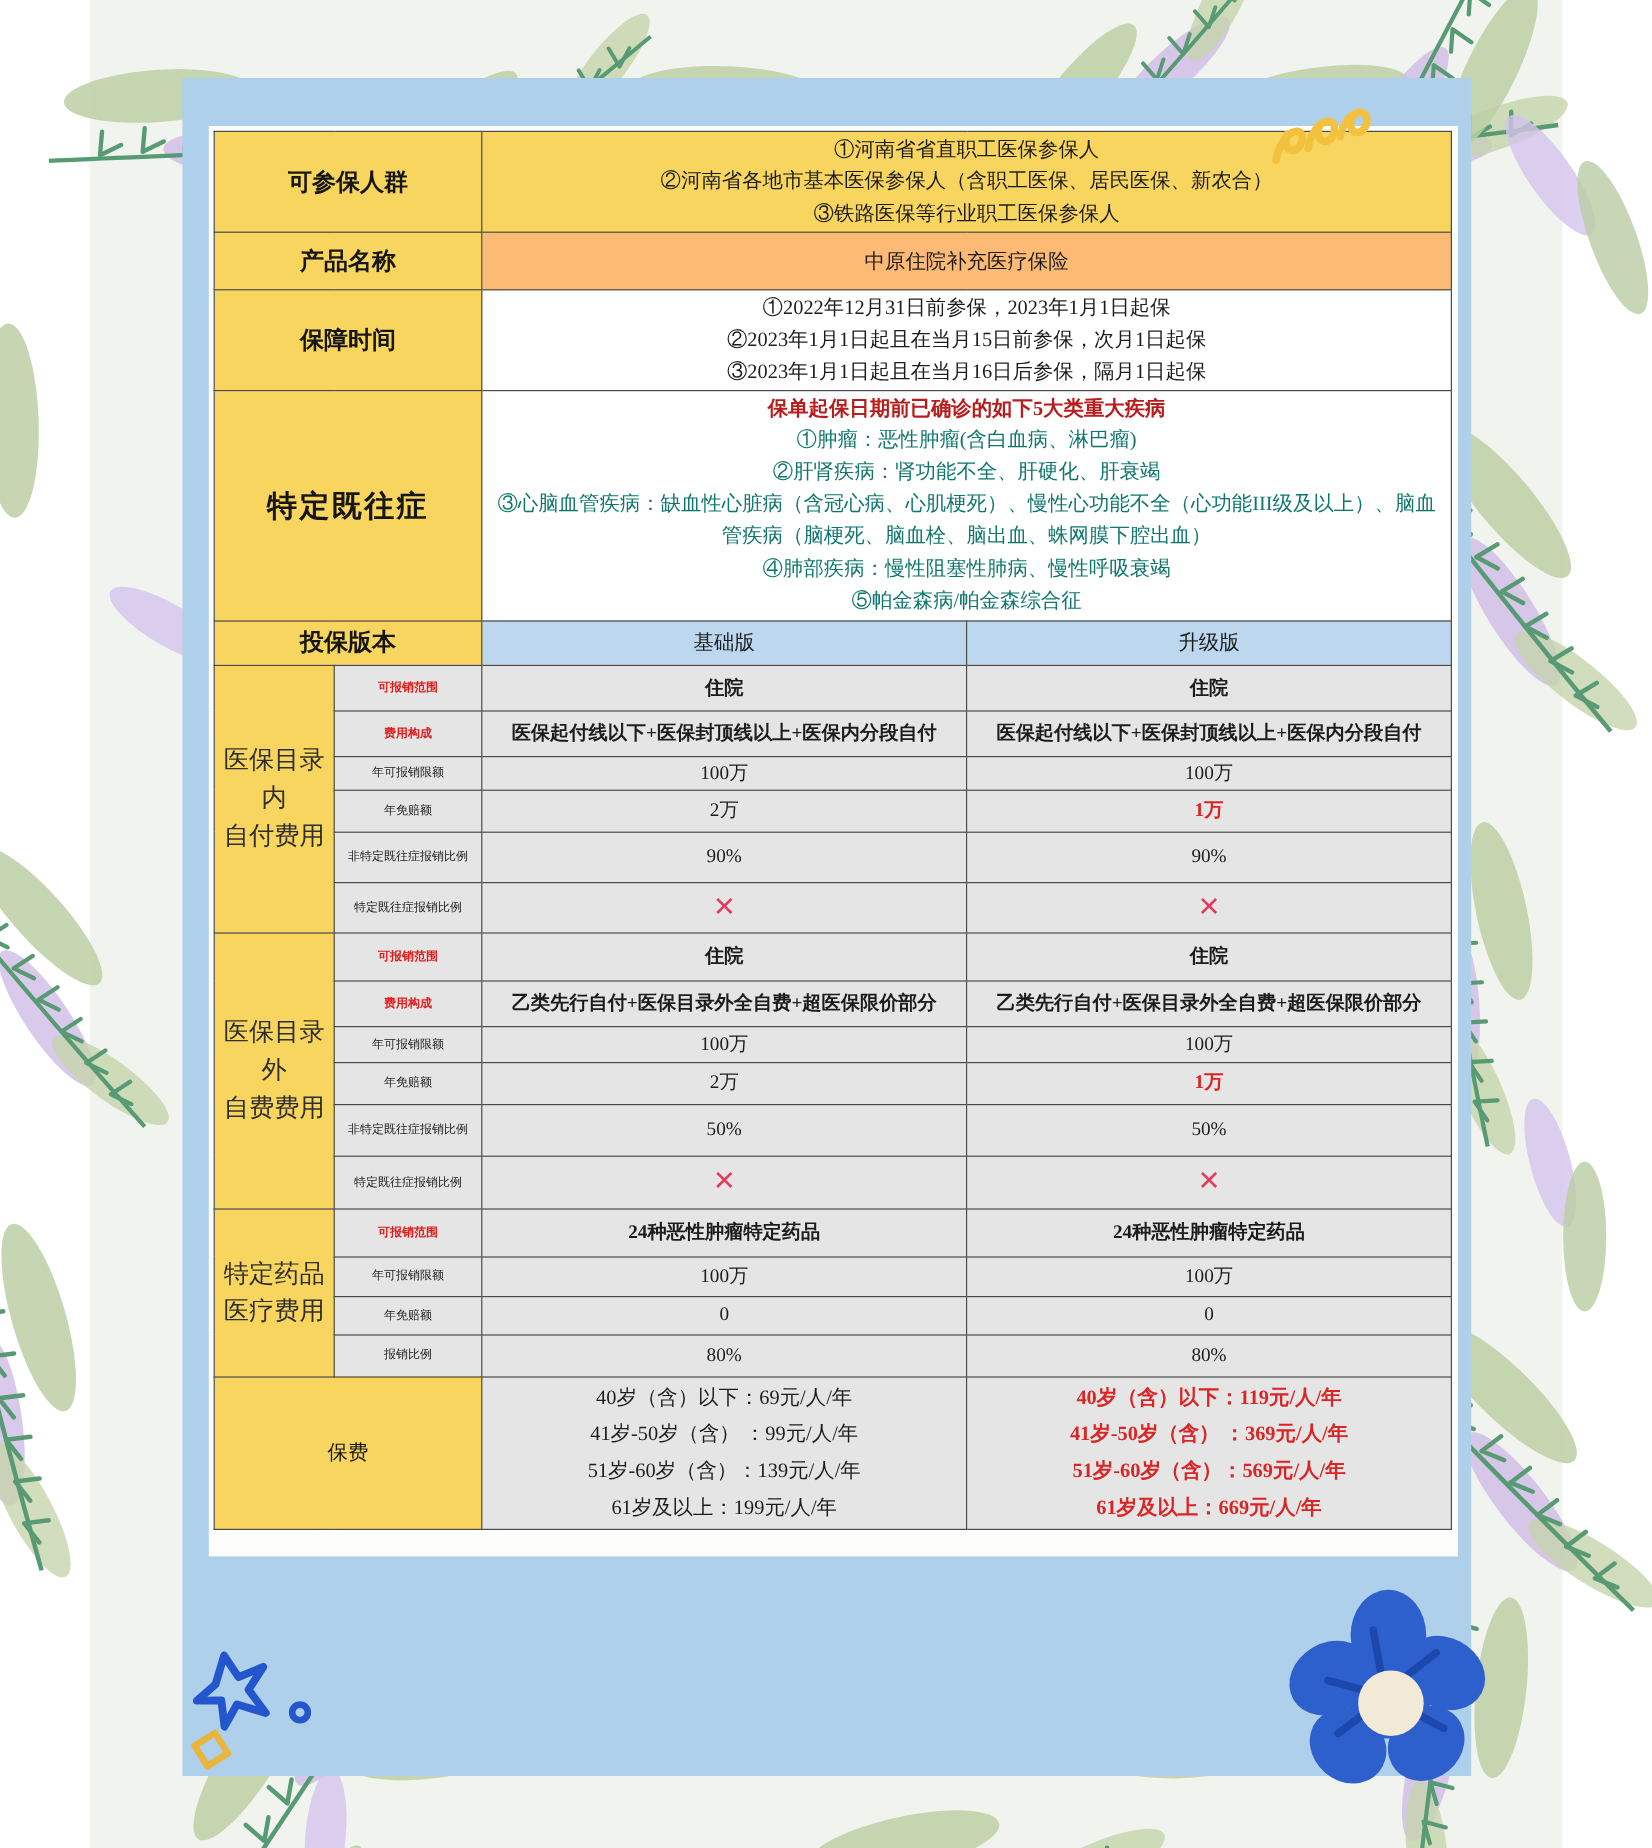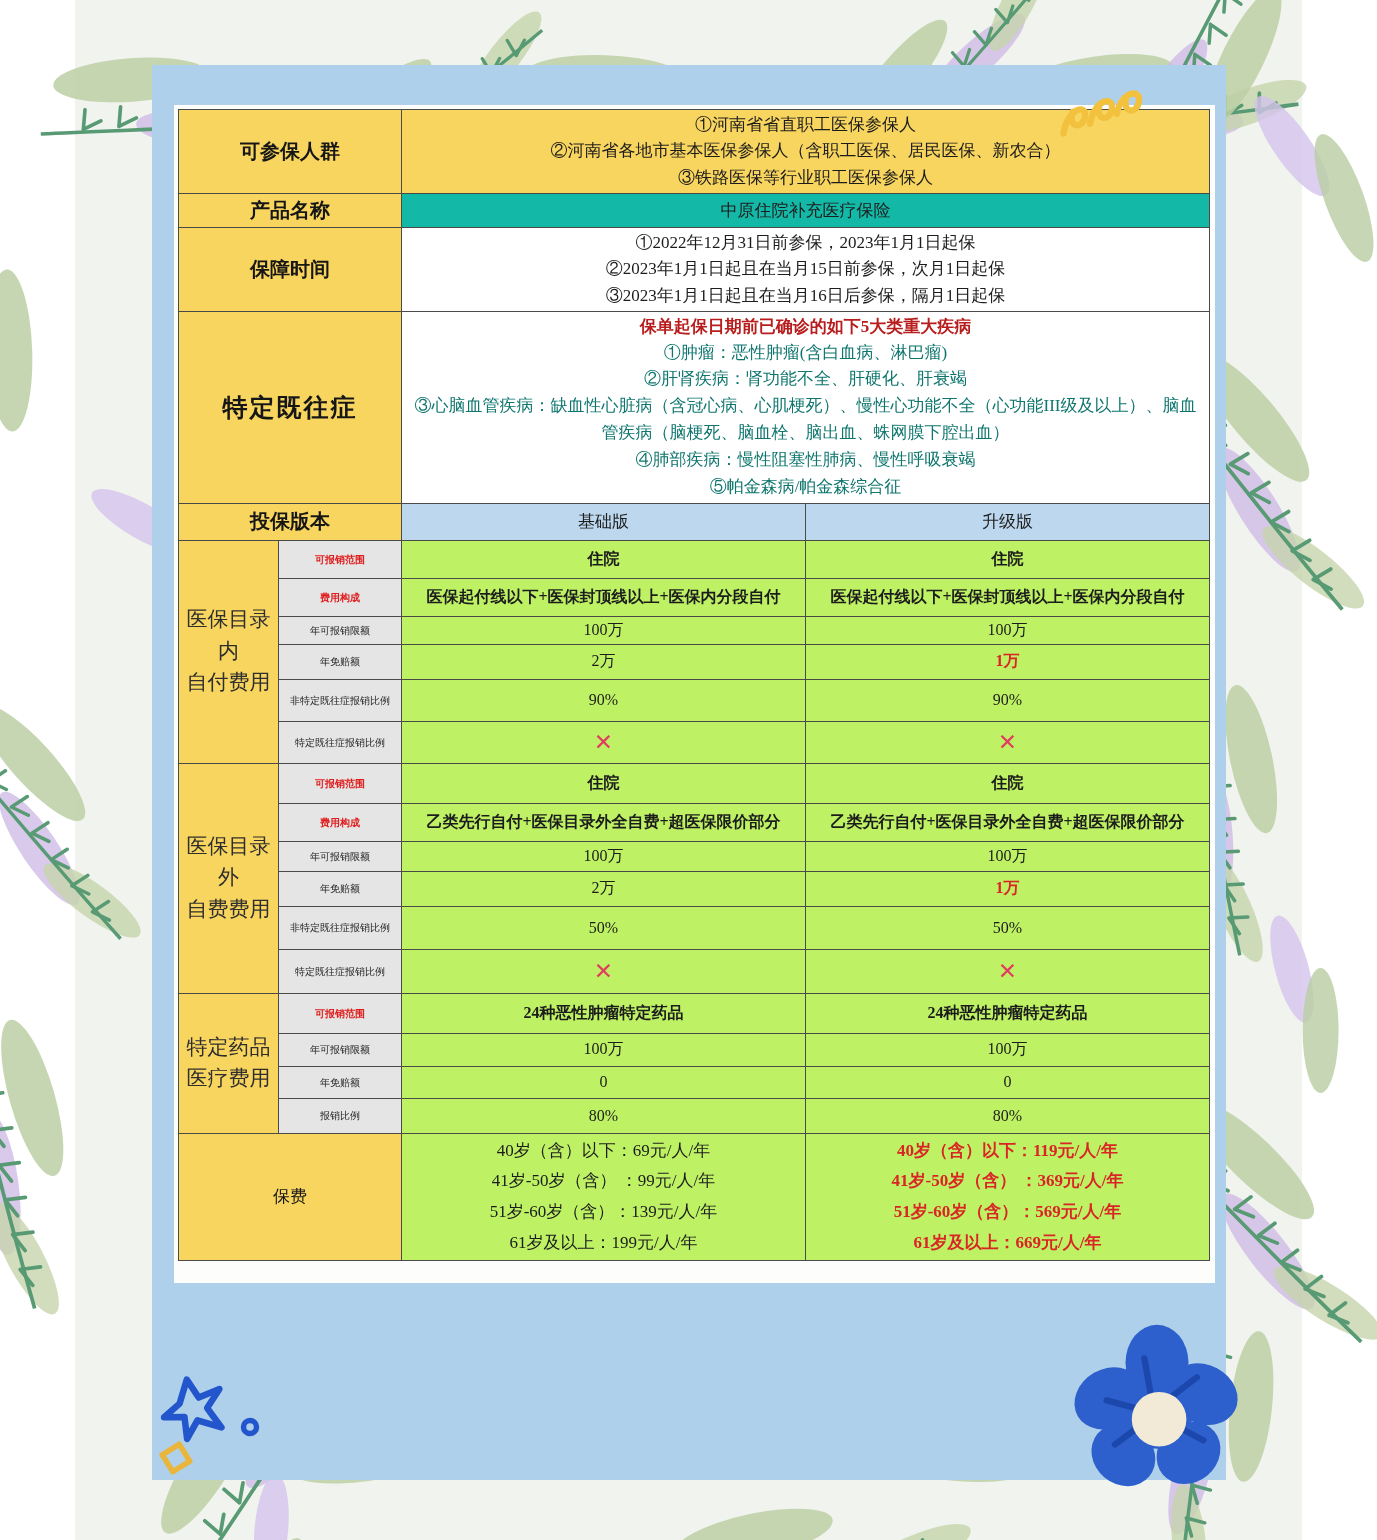--- a/index.html
+++ b/index.html
@@ -40,27 +40,27 @@
     border:1px solid #4a4a48;text-align:center;vertical-align:middle;
     padding:2px 6px;box-sizing:border-box;
   }
   td.lab{background:#f8d55e;font-weight:700;font-size:20px;color:#161616;}
   td.lab.big{font-size:25px;letter-spacing:2px;}
   td.lab.sm{font-weight:400;font-size:17px;}
   td.cat{background:#f8d55e;font-size:21px;color:#2e2e2e;line-height:1.5;}
   td.sub{background:#e5e5e5;font-size:10px;color:#222;line-height:1.3;padding:2px 3px;}
   td.sub.red{color:#e01d1d;font-weight:700;}
   td.vhead{background:#bdd7ee;font-size:17px;color:#1d1d1d;}
-  td.val{background:#bef264;font-size:16px;margin-left:28px;}
+  td.val{background:#e5e5e5;font-size:16px;margin-left:28px;}
   td.val.b{font-weight:700;font-size:16px;}
   td.val.redv{color:#d92525;font-weight:700;}
   td.val.cross{color:#e23b60;font-weight:900;font-size:23px;
     font-family:"DejaVu Sans","Liberation Sans",sans-serif;}
   td.ycell{background:#f8d55e;}
-  td.bcell{background:#14b8a6;font-size:17px;}
+  td.bcell{background:#fdba74;font-size:17px;}
   td.wcell{background:#ffffff;}
   .lines div{line-height:1.55;font-size:17px;}
   .pre-cell{text-align:left;padding:6px 10px 6px 12px;}
   .pre-cell .headline{color:#b91c1c;font-weight:700;font-size:17px;line-height:1.5;}
   .pre-cell .item{font-size:17px;line-height:1.58;color:#0f766e;}
   .prem div{line-height:1.8;font-size:17px;}
   .prem.redp div{color:#d92525;font-weight:700;}
 </style>
 </head>
 <body>
@@ -118,21 +118,21 @@
       <tbody>
           <tr style="height:80px">
         <td class="lab" colspan="2">可参保人群</td>
         <td class="ycell lines" colspan="2">
           <div>①河南省省直职工医保参保人</div>
           <div>②河南省各地市基本医保参保人（含职工医保、居民医保、新农合）</div>
           <div>③铁路医保等行业职工医保参保人</div>
         </td>
       </tr>
 
-      <tr style="height:34px">
+      <tr style="height:48px">
         <td class="lab" colspan="2">产品名称</td>
         <td class="bcell" colspan="2">中原住院补充医疗保险</td>
       </tr>
 
       <tr style="height:70px">
         <td class="lab" colspan="2">保障时间</td>
         <td class="wcell lines" colspan="2">
           <div>①2022年12月31日前参保，2023年1月1日起保</div>
           <div>②2023年1月1日起且在当月15日前参保，次月1日起保</div>
           <div>③2023年1月1日起且在当月16日后参保，隔月1日起保</div>

